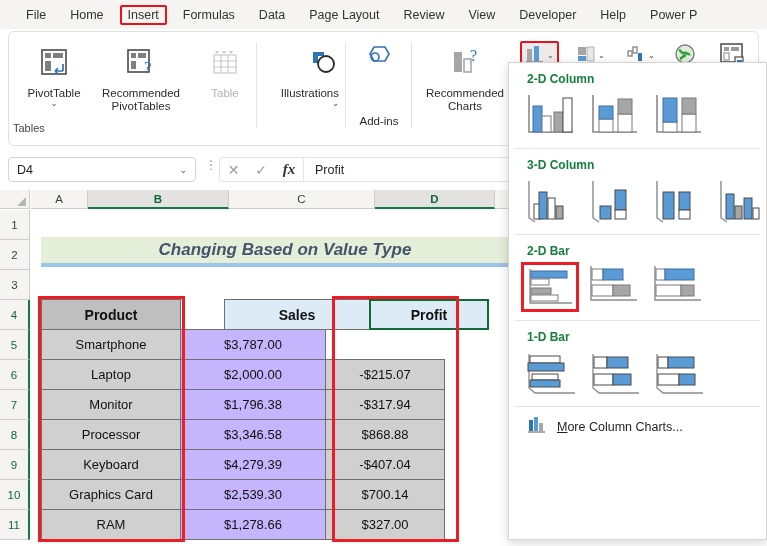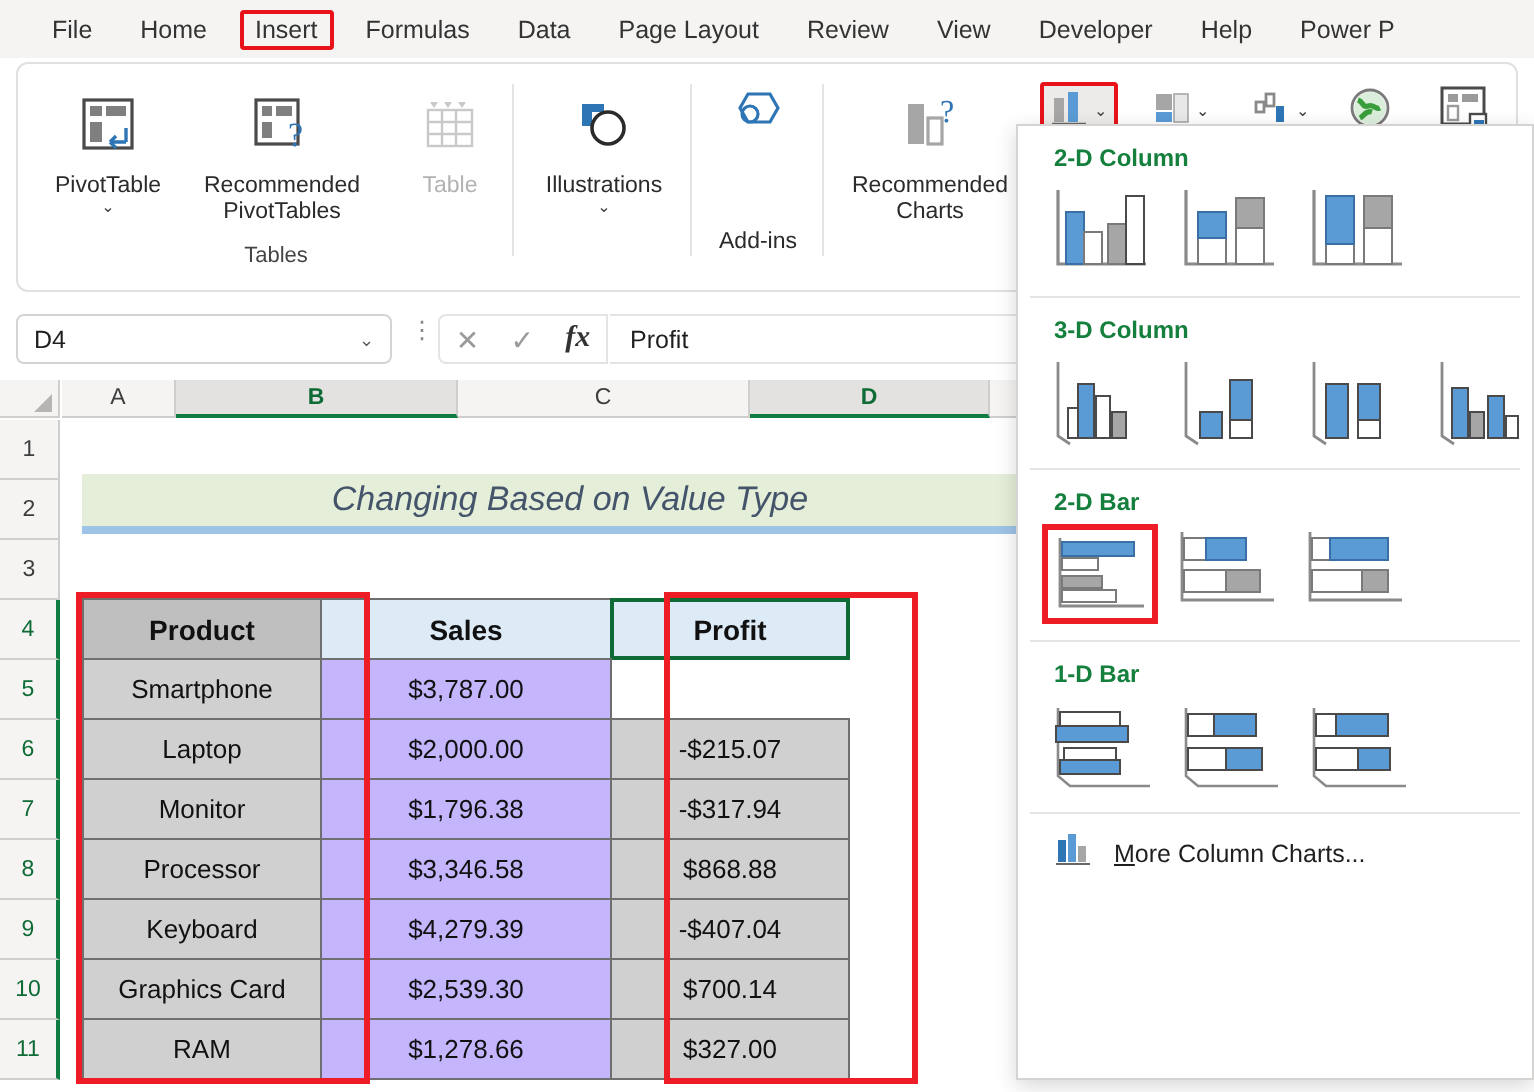--- a/index.html
+++ b/index.html
@@ -36,21 +36,21 @@
   .grp { position:absolute; top:4px; height:100px; }
   .grp-sep { position:absolute; top:10px; width:1px; height:86px; background:#e6e4e2; }
   .big-btn {
     position:absolute; top:2px; width:74px; height:88px;
     display:flex; flex-direction:column; align-items:center; justify-content:flex-start;
     text-align:center;
   }
   .big-btn .ico { height:42px; display:flex; align-items:center; justify-content:center; margin-top:4px;}
   .big-btn .lbl { font-size:11.5px; color:#2b2b2b; line-height:13px; margin-top:3px; }
   .big-btn .lbl.dim { color:#b2b2b2; }
-  .grp-name { position:absolute; bottom:2px; width:100%; text-align:center; font-size:11px; color:#444; }
+  .grp-name { position:absolute; bottom:2px; width:100%; font-size:11px; color:#444; }
 
   .sm-btn {
     position:absolute; height:30px;
     display:flex; align-items:center; gap:2px;
     padding: 2px 3px; border-radius:3px;
   }
   .sm-btn.boxed {
     border:2px solid #e8121a; border-radius:2px;
     background:#edebe9;
   }
@@ -89,35 +89,35 @@
   .rowhdr { position:absolute; left:0; width:30px; height:30px; background:#f5f4f3;
     border-right:1px solid #d0cecd; border-bottom:1px solid #d0cecd;
     font-size:11.5px; color:#3d3d3d; display:flex; align-items:center; justify-content:center;}
   .rowhdr.sel { color:#0e6b35; border-right:2px solid #107c41; }
   .cellarea { position:absolute; left:31px; top:20px; right:0; bottom:0; background:#fff;}
 
   .title-cell {
     position:absolute; left:41px; top:47px; width:488px; height:30px;
     background:#e4eed8; border-bottom:4px solid #9dc3e6;
     display:flex; align-items:center; justify-content:center;
-    font-size:17px; font-weight:normal; font-style:italic; color:#44546a;
+    font-size:17px; font-weight:bold; font-style:italic; color:#44546a;
   }
 
   .tbl { position:absolute; left:41px; top:109px; }
   .trow { display:flex; height:30px; }
   .tcell {
     border:1px solid #6f6f6f; margin-right:-1px; margin-bottom:-1px;
     display:flex; align-items:center; justify-content:center;
     font-size:13px; color:#111;
   }
-  .c-prod { width:120px; background:#d0d0d0; }
+  .c-prod { width:140px; background:#d0d0d0; }
   .c-sales { width:146px; background:#c4b5fd; }
   .c-prof { width:120px; background:#d0d0d0; }
   .hdr-row .c-prod { background:#bfbfbf; font-weight:bold; font-size:14px; }
-  .hdr-row .c-sales { background:#ddebf7; font-weight:bold; font-size:14px; }
+  .hdr-row .c-sales { background:#ddebf7; font-weight:bold; font-size:14px;margin-left:44px; }
   .hdr-row .c-prof { background:#ddebf7; font-weight:bold; font-size:14px;
       border:1px solid #0e6b35; outline:1px solid #0e6b35; outline-offset:-2px;}
 
   .redbox { position:absolute; border:3px solid #ee1c24; pointer-events:none; }
 
   
   .dd {
     position:absolute; left:508px; top:62px; width:259px; height:478px;
     background:#fff; border:1px solid #d6d4d2;
     box-shadow:0 3px 10px rgba(0,0,0,.16);
@@ -194,21 +194,21 @@
             </g>
           </svg>
         </div>
         <div class="lbl dim">Table</div>
       </div>
       <div class="grp-name">Tables</div>
     </div>
     <div class="grp-sep" style="left:247px;"></div>
 
     <div class="grp" style="left:252px;width:82px;">
-      <div class="big-btn" style="left:4px;">
+      <div class="big-btn" style="left:4px;align-items:flex-end;">
         <div class="ico">
           <svg width="30" height="30" viewBox="0 0 30 30">
             <rect x="4" y="4" width="11" height="11" fill="#2e75b6"></rect>
             <rect x="9" y="8" width="7" height="7" fill="#fff"></rect>
             <circle cx="17" cy="16" r="8" fill="none" stroke="#2b2b2b" stroke-width="1.8"></circle>
           </svg>
         </div>
         <div class="lbl">Illustrations</div>
         <div class="caret">⌄</div>
       </div>

